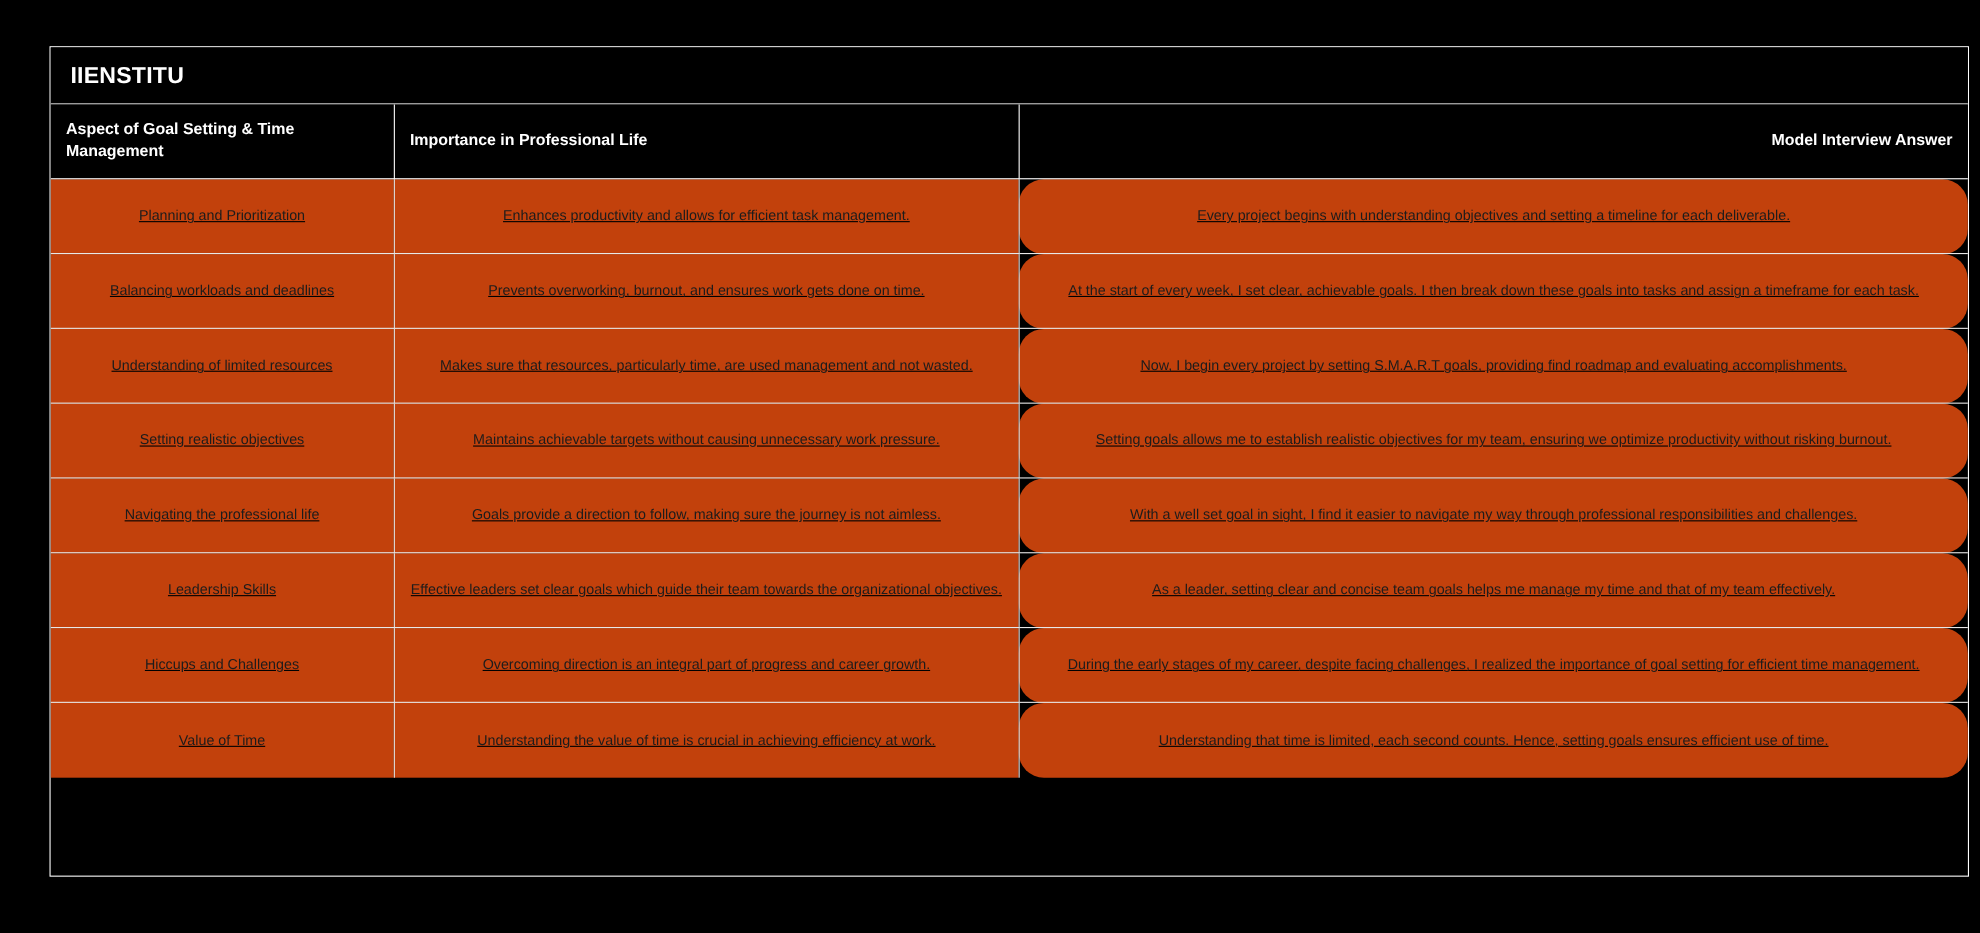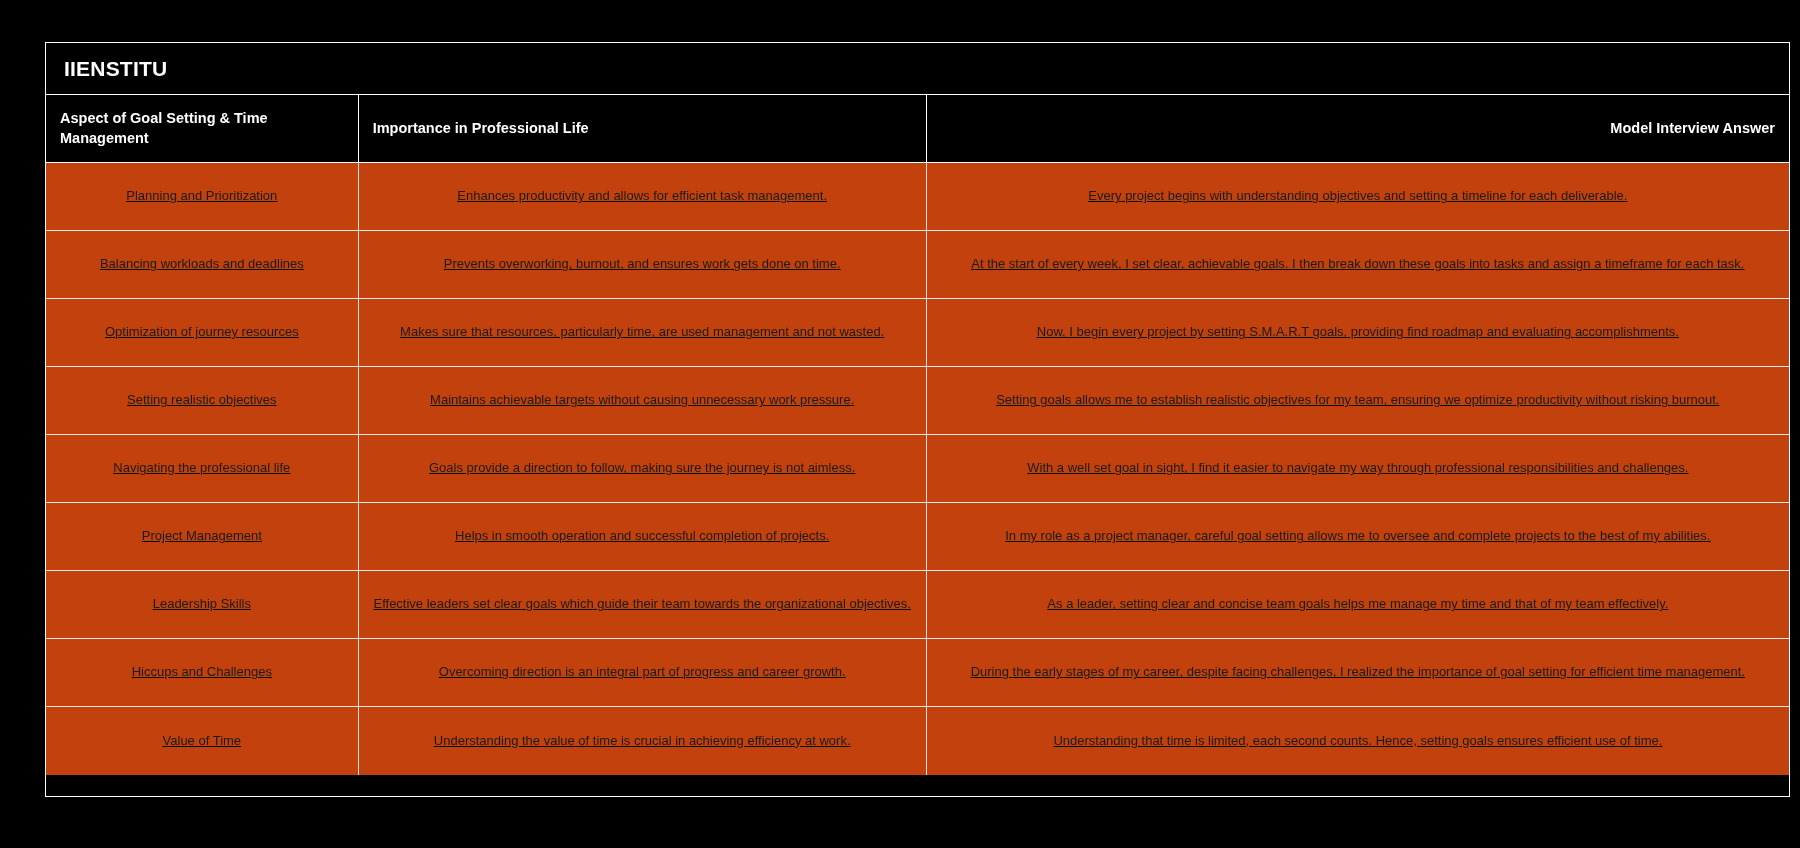--- a/index.html
+++ b/index.html
@@ -75,21 +75,21 @@
     font-size: 13px;
     font-weight: normal;
     text-align: center;
     vertical-align: middle;
     padding: 12px 14px;
     box-sizing: border-box;
     border-right: 1px solid #e2e2e2;
     border-bottom: 1px solid #e8e8e8;
     line-height: 1.42;
   }
-  tbody td:last-child { border-right: none; }
+  tbody td:last-child { border-right: none; border-radius: 23px; }
   tbody tr:last-child td { border-bottom: none; }
 
   tbody tr { height: 68px; }
 </style>
 </head>
 <body>
 
 <div class="table-wrap">
 
   <div class="brand-bar">
@@ -114,38 +114,33 @@
         <td>Planning and Prioritization</td>
         <td>Enhances productivity and allows for efficient task management.</td>
         <td>Every project begins with understanding objectives and setting a timeline for each deliverable.</td>
       </tr>
       <tr>
         <td>Balancing workloads and deadlines</td>
         <td>Prevents overworking, burnout, and ensures work gets done on time.</td>
         <td>At the start of every week, I set clear, achievable goals. I then break down these goals into tasks and assign a timeframe for each task.</td>
       </tr>
       <tr>
-        <td>Optimization of journey resources</td>
+        <td>Understanding of limited resources</td>
         <td>Makes sure that resources, particularly time, are used management and not wasted.</td>
         <td>Now, I begin every project by setting S.M.A.R.T goals, providing find roadmap and evaluating accomplishments.</td>
       </tr>
       <tr>
         <td>Setting realistic objectives</td>
         <td>Maintains achievable targets without causing unnecessary work pressure.</td>
         <td>Setting goals allows me to establish realistic objectives for my team, ensuring we optimize productivity without risking burnout.</td>
       </tr>
       <tr>
         <td>Navigating the professional life</td>
         <td>Goals provide a direction to follow, making sure the journey is not aimless.</td>
         <td>With a well set goal in sight, I find it easier to navigate my way through professional responsibilities and challenges.</td>
-      </tr>
-      <tr>
-        <td>Project Management</td>
-        <td>Helps in smooth operation and successful completion of projects.</td>
-        <td>In my role as a project manager, careful goal setting allows me to oversee and complete projects to the best of my abilities.</td>
       </tr>
       <tr>
         <td>Leadership Skills</td>
         <td>Effective leaders set clear goals which guide their team towards the organizational objectives.</td>
         <td>As a leader, setting clear and concise team goals helps me manage my time and that of my team effectively.</td>
       </tr>
       <tr>
         <td>Hiccups and Challenges</td>
         <td>Overcoming direction is an integral part of progress and career growth.</td>
         <td>During the early stages of my career, despite facing challenges, I realized the importance of goal setting for efficient time management.</td>

